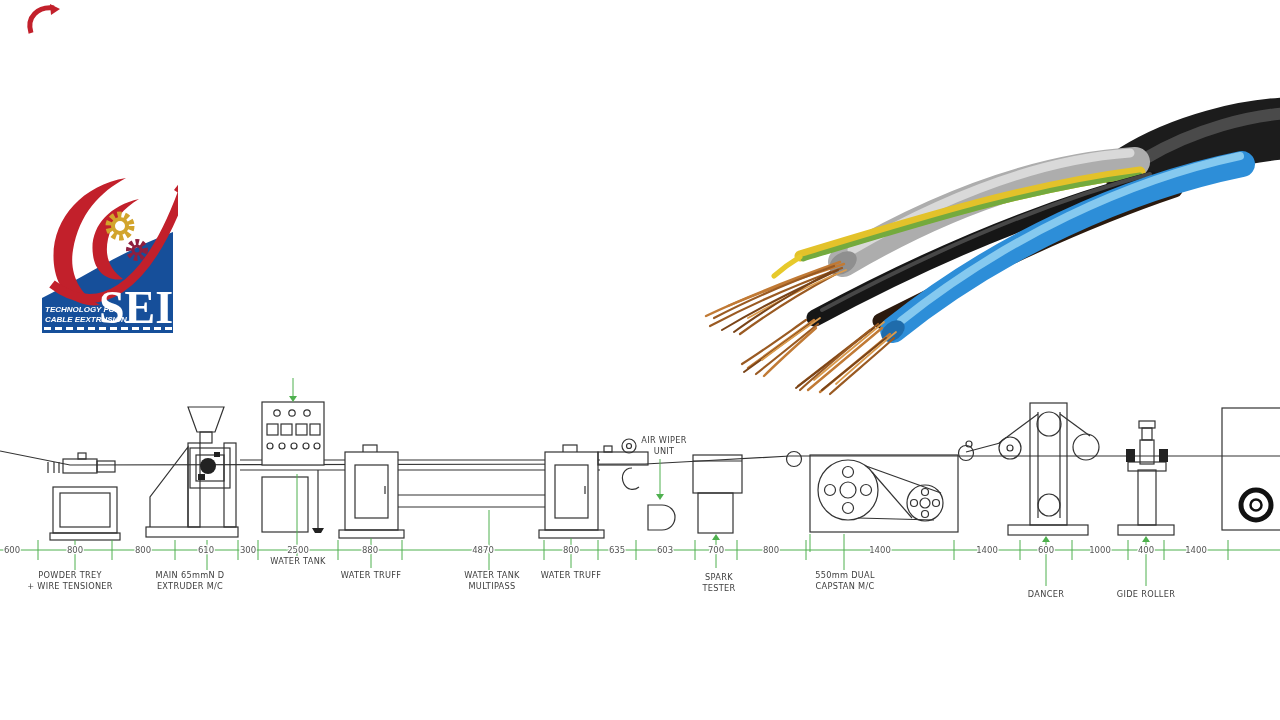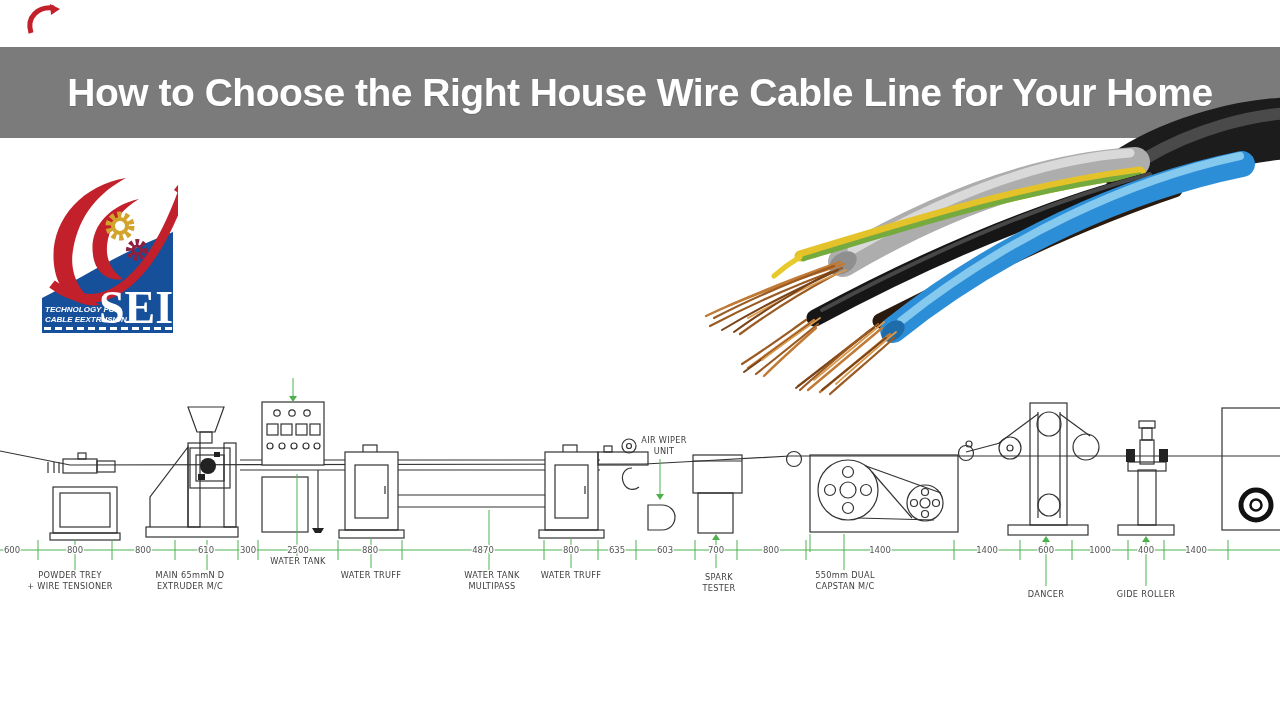--- a/index.html
+++ b/index.html
@@ -30,23 +30,20 @@
 </head>
 <body>
 
 <div id="stage">
 
   <svg class="layer" style="left:24px;top:3px" width="36" height="36" viewBox="0 0 36 36">
     <path d="M7,30 C2,14 14,3 30,5" stroke="#c2202b" stroke-width="5" fill="none"></path>
     <polygon points="26,1 36,6 27,12" fill="#c2202b"></polygon>
   </svg>
 
-  <div id="banner">
-    <div id="banner-title">How to Choose the Right House Wire Cable Line for Your Home</div>
-  </div>
 
   <svg class="layer" style="left:38px;top:166px" width="140" height="172" viewBox="0 0 140 172">
 
     <path d="M4,132 C44,112 86,84 135,66 L135,167 L4,167 Z" fill="#164f9a"></path>
 
     <path d="M88,12 C40,20 8,60 17,105 C22,129 40,142 62,139
              C42,129 31,108 35,84 C41,48 62,26 88,12 Z" fill="#c2202b"></path>
 
     <path d="M101,33 C70,40 51,62 55,89 C57,106 70,116 85,113
              C73,104 66,92 70,73 C74,55 86,42 101,33 Z" fill="#c2202b"></path>

